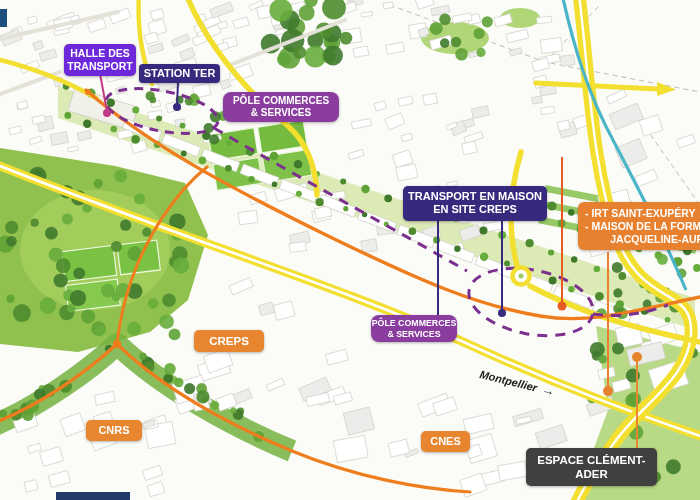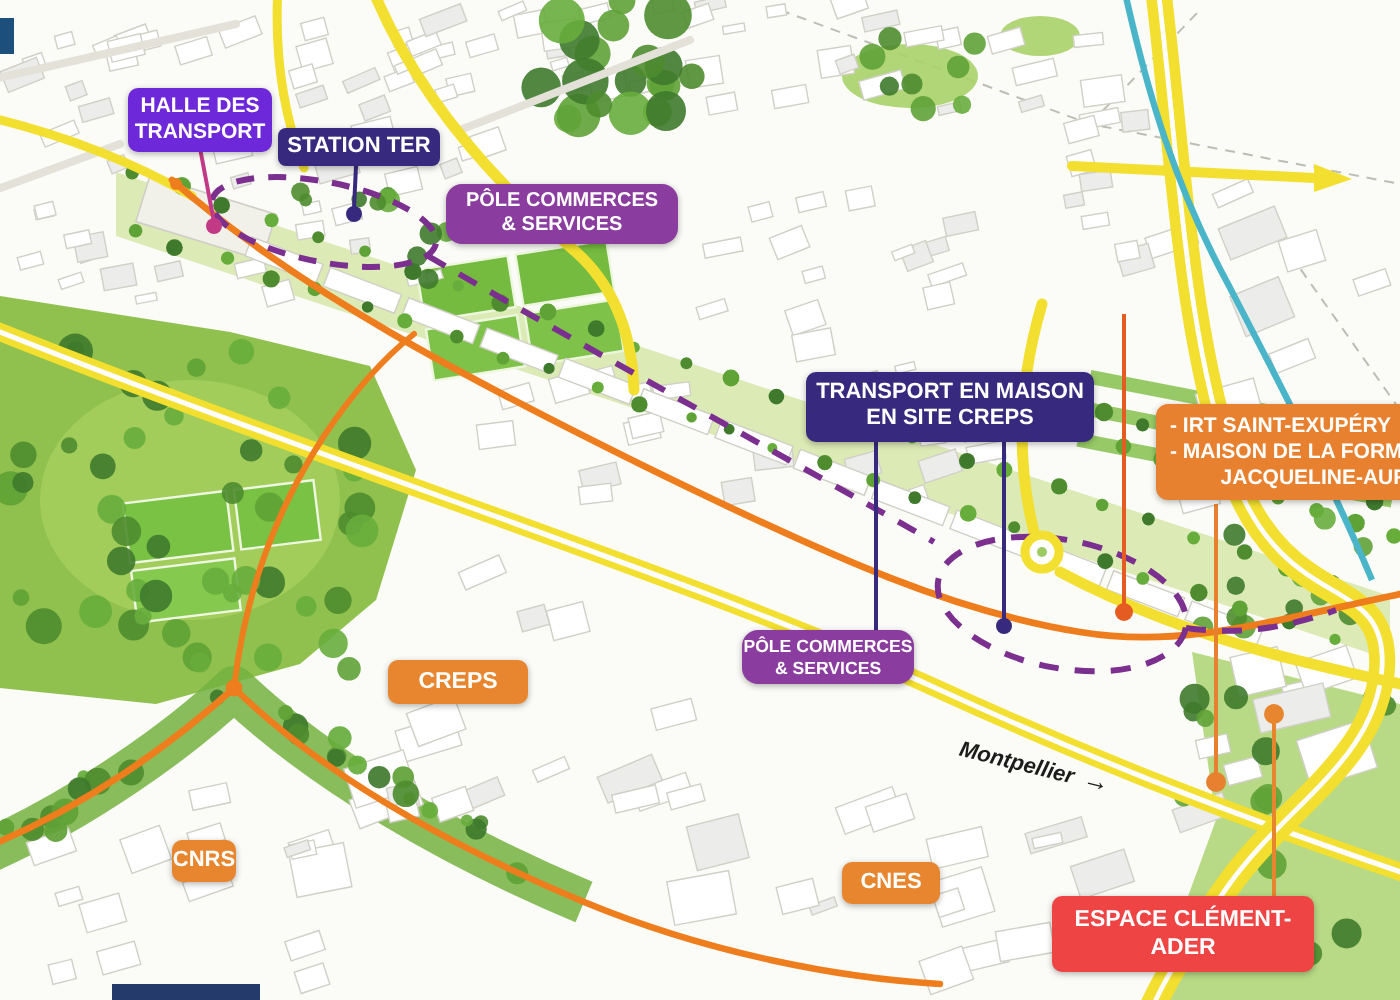--- a/index.html
+++ b/index.html
@@ -11,21 +11,21 @@
   #lbl-halle{left:64px;top:44px;width:70px;font-size:10.5px;padding:3px 1px;border-radius:5px;}
   #lbl-station{left:139px;top:64px;width:79px;font-size:11px;padding:3px 1px;border-radius:4px;}
   #lbl-pole1{left:223px;top:92px;width:114px;font-size:10px;padding:3px 1px;border-radius:8px;}
   #lbl-residence{left:503px;top:136px;width:180px;font-size:10.5px;padding:4px 0;border-radius:4px;}
   #lbl-transport{left:403px;top:186px;width:144px;font-size:11px;padding:4px 0;border-radius:5px;}
   #lbl-irt{left:578px;top:202px;width:162px;font-size:10.5px;text-align:left;padding:5px 7px;border-radius:6px;}
   #lbl-irt .ctr{text-align:center;}
   #lbl-creps{left:0;top:226px;width:58px;font-size:12px;padding:5px 0;border-radius:3px;}
   #lbl-enac{left:194px;top:330px;width:70px;font-size:11.5px;padding:4px 0;}
   #lbl-pole2{left:371px;top:315px;width:86px;font-size:8.8px;padding:3px 0;border-radius:8px;}
-  #lbl-cnrs{left:86px;top:420px;width:32px;font-size:11px;padding:4px 0;}
+  #lbl-cnrs{left:86px;top:420px;width:56px;font-size:11px;padding:4px 0;}
   #lbl-cnes{left:421px;top:431px;width:49px;font-size:11px;padding:4px 0;}
   #lbl-espace{left:526px;top:448px;width:131px;font-size:11.5px;padding:5px 0;}
   #lbl-montpellier{left:482px;top:366px;background:none;box-shadow:none;color:#1c1c1c;
        font-size:11px;font-style:italic;transform:rotate(14deg);transform-origin:left top;
        white-space:nowrap;}
   #lbl-montpellier .arr{font-style:normal;font-size:13px;margin-left:5px;font-weight:bold;}
   .logo-frag{position:absolute;z-index:6;}
   #logo-top{left:0;top:9px;width:7px;height:18px;background:#1d4f7c;}
   #logo-bottom{left:56px;top:492px;width:74px;height:8px;background:#243a6b;}
 </style>
@@ -588,21 +588,21 @@
   <div class="lbl" id="lbl-pole2" style="background: rgb(138, 61, 158);">
     <div>PÔLE COMMERCES</div>
     <div>&amp; SERVICES</div>
   </div>
   <div class="lbl" id="lbl-cnrs" style="background: rgb(232, 134, 47);">
     <div>CNRS</div>
   </div>
   <div class="lbl" id="lbl-cnes" style="background: rgb(232, 134, 47);">
     <div>CNES</div>
   </div>
-  <div class="lbl" id="lbl-espace" style="background: #ef4444;">
+  <div class="lbl" id="lbl-espace" style="background: #404040;">
     <div>ESPACE CLÉMENT-ADER</div>
   </div>
   <div class="lbl" id="lbl-montpellier">
     <span>Montpellier</span><span class="arr">→</span>
   </div>
 
   <div class="logo-frag" id="logo-top"></div>
   <div class="logo-frag" id="logo-bottom"></div>
 </div>
 

